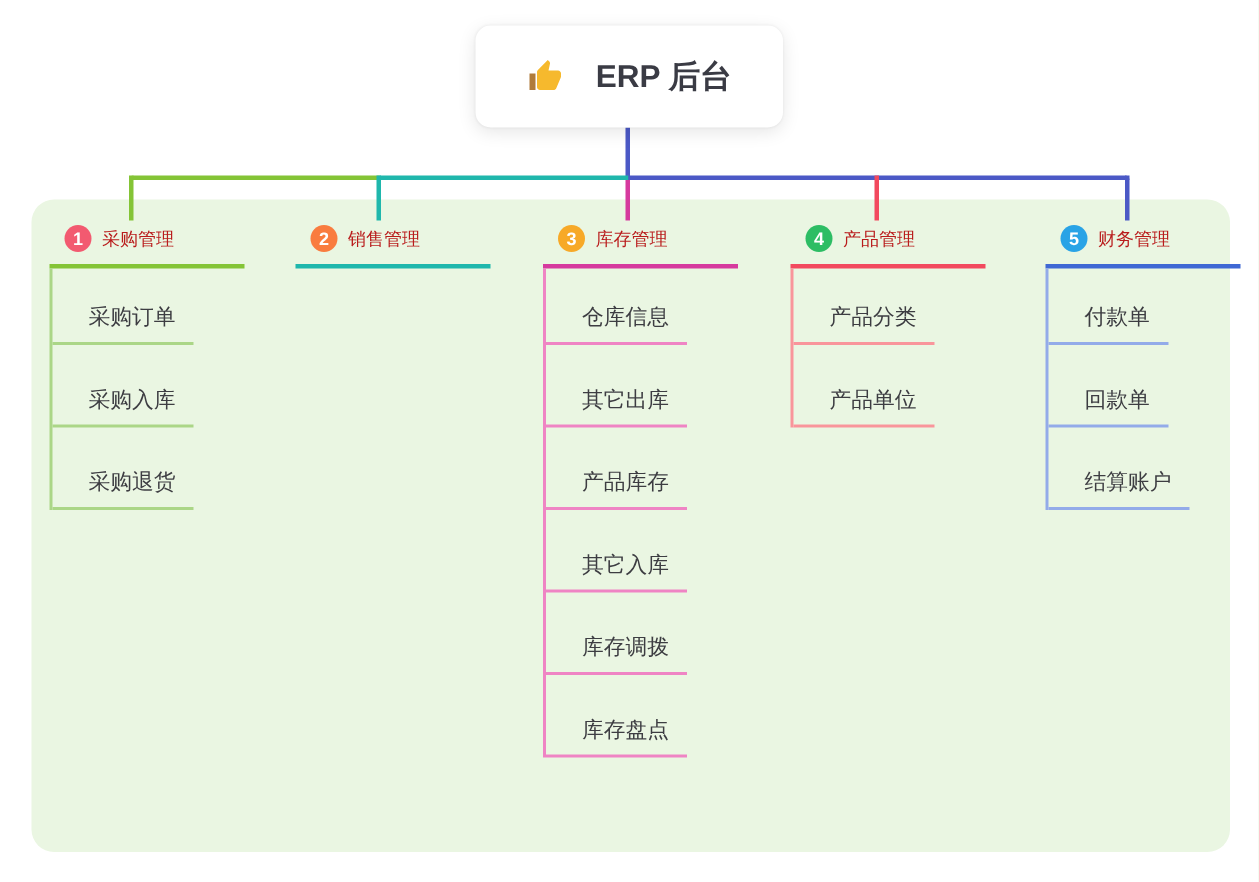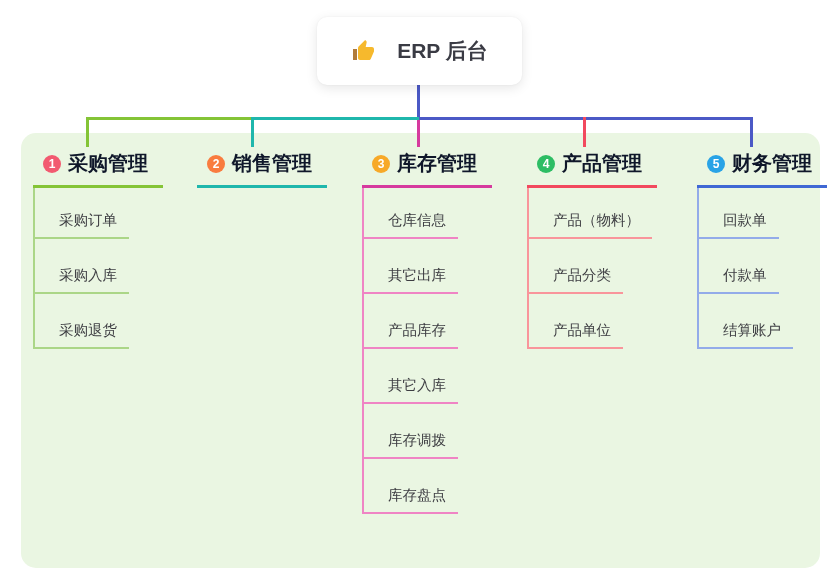--- a/index.html
+++ b/index.html
@@ -50,21 +50,21 @@
   .branch-header{
     display:flex;align-items:center;gap:7px;
     padding:4px 15px 8px 10px;border-bottom:3px solid var(--c);
     cursor:pointer;min-width:105px;
   }
   .badge{
     width:18px;height:18px;border-radius:50%;background:var(--bc);
     color:#fff;font-size:12px;font-weight:bold;
     display:flex;align-items:center;justify-content:center;flex:0 0 18px;
   }
-  .branch-title{font-size:20px;font-weight:700;color:#0f172a;white-space:nowrap;}
+  .branch-title{font-size:12px;font-weight:400;color:#b91c1c;white-space:nowrap;}
   .children{
     list-style:none;margin:0;padding:0;
     border-left:2px solid var(--lc);width:max-content;text-align:center;
   }
   .children li{height:55px;display:flex;align-items:flex-end;}
   .children li:first-child{height:51px;}
   .child-label{
     display:inline-block;white-space:nowrap;cursor:pointer;
     font-size:14.5px;color:#3d3d42;
     padding:0 12px 7px 24px;border-bottom:2px solid var(--lc);
@@ -147,40 +147,37 @@
   </ul>
 </div>
 
 <div class="branch b4">
   <div class="branch-header">
     <span class="badge">4</span>
     <span class="branch-title">产品管理</span>
   </div>
   <ul class="children">
     <li>
-        <span class="child-label">产品（物料）</span>
-      </li>
-    <li>
         <span class="child-label">产品分类</span>
       </li>
     <li>
         <span class="child-label">产品单位</span>
       </li>
   </ul>
 </div>
 
 <div class="branch b5">
   <div class="branch-header">
     <span class="badge">5</span>
     <span class="branch-title">财务管理</span>
   </div>
   <ul class="children">
     <li>
-        <span class="child-label">回款单</span>
+        <span class="child-label">付款单</span>
       </li>
     <li>
-        <span class="child-label">付款单</span>
+        <span class="child-label">回款单</span>
       </li>
     <li>
         <span class="child-label">结算账户</span>
       </li>
   </ul>
 </div>
 
 </body></html>

